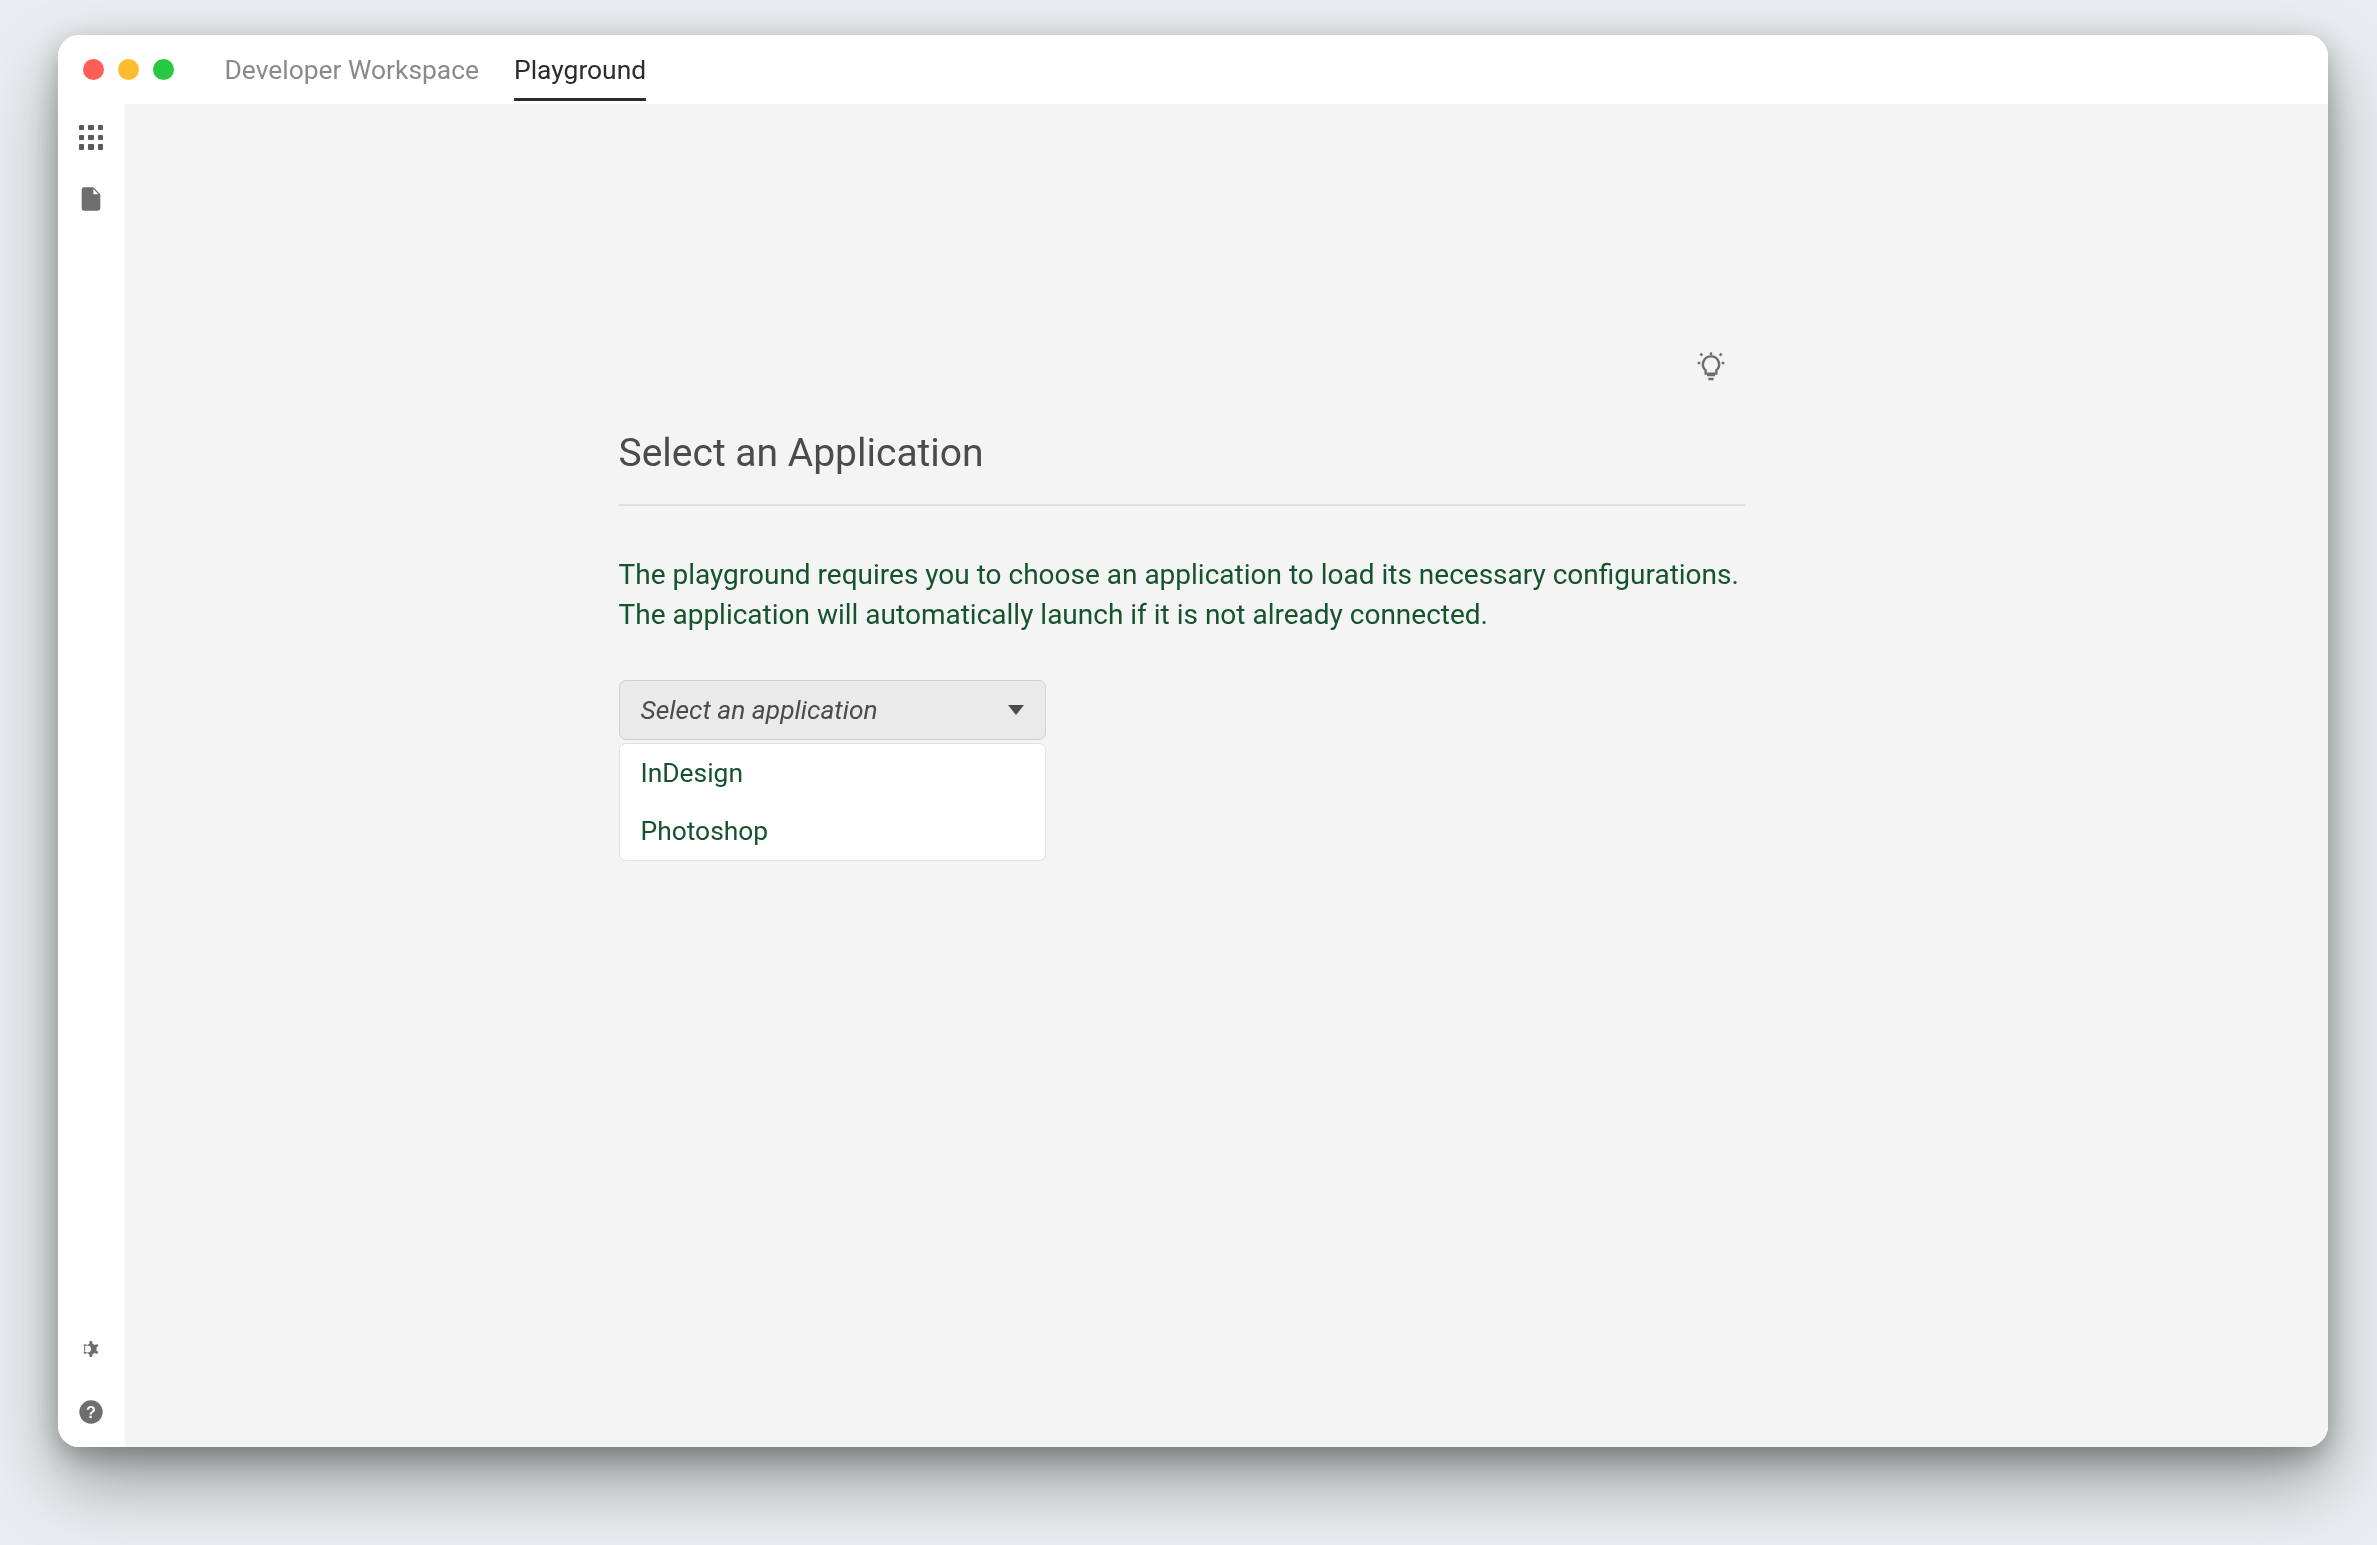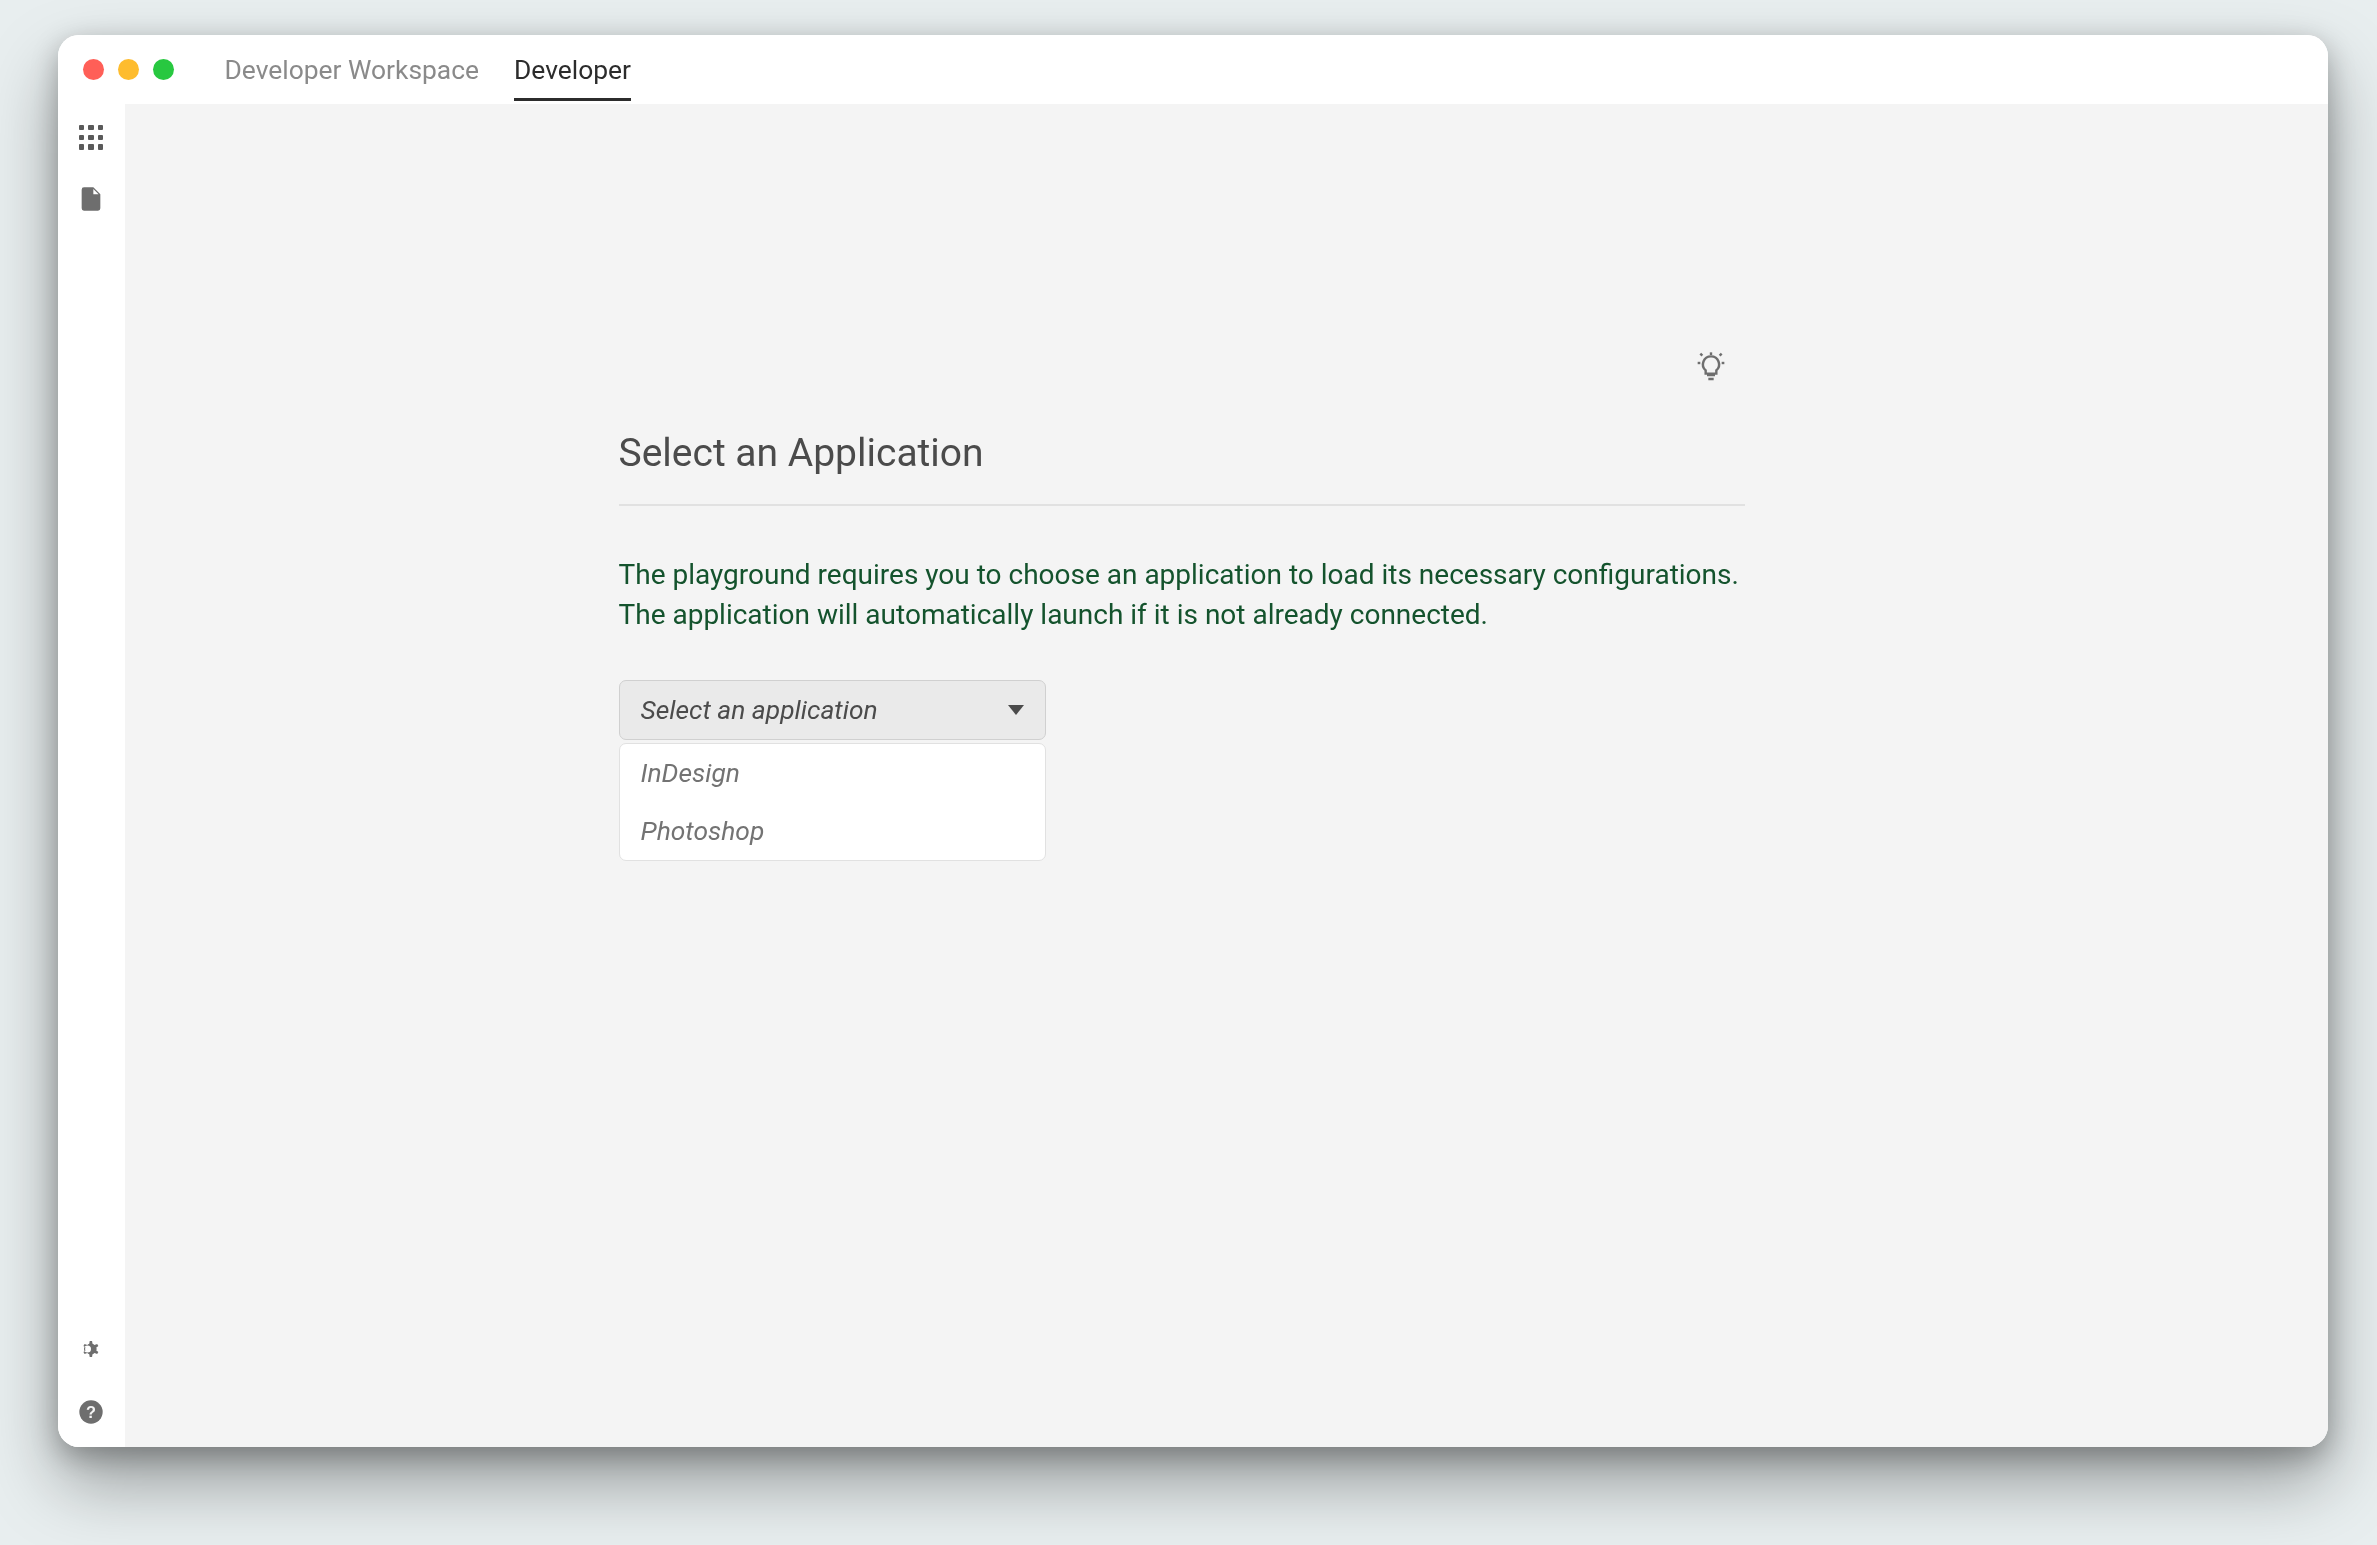--- a/index.html
+++ b/index.html
@@ -135,23 +135,22 @@
       left: 0;
       width: 100%;
       background: #fff;
       border: 1.8px solid #e1e1e1;
       border-radius: 7px;
       overflow: hidden;
     }
     .option {
       padding: 14px 21px;
       font-size: 26.4px;
-      color: #737373;
-      cursor: pointer;
-      font-style: italic;
+      color: #14532d;
+      cursor: pointer;
     }
     .buttons {
       position: absolute;
       right: 0;
       top: 392px;
       display: flex;
       gap: 32px;
     }
     .btn {
       height: 60px;
@@ -181,21 +180,21 @@
 
 <div class="window">
   <div class="titlebar">
     <div class="traffic-lights">
       <div class="dot red"></div>
       <div class="dot yellow"></div>
       <div class="dot green"></div>
     </div>
     <div class="tabs">
       <div class="tab">Developer Workspace</div>
-      <div class="tab active">Developer</div>
+      <div class="tab active">Playground</div>
     </div>
   </div>
 
   <div class="body-area">
     <div class="sidebar">
       <div class="top-icons">
         <div class="grid-icon">
           <div class="grid-icon-dot"></div>
             <div class="grid-icon-dot"></div>
             <div class="grid-icon-dot"></div>

